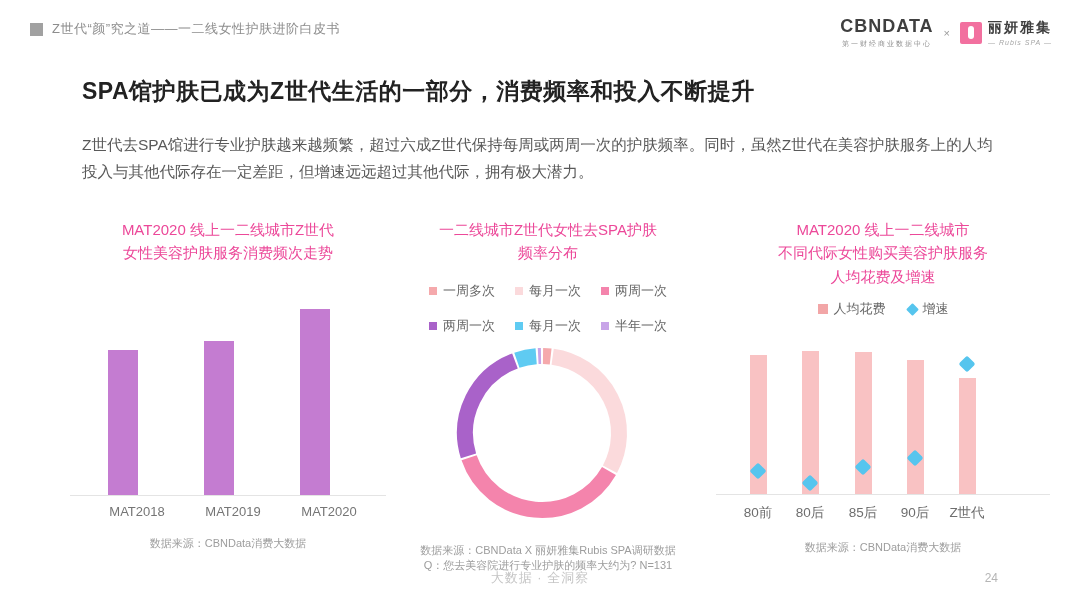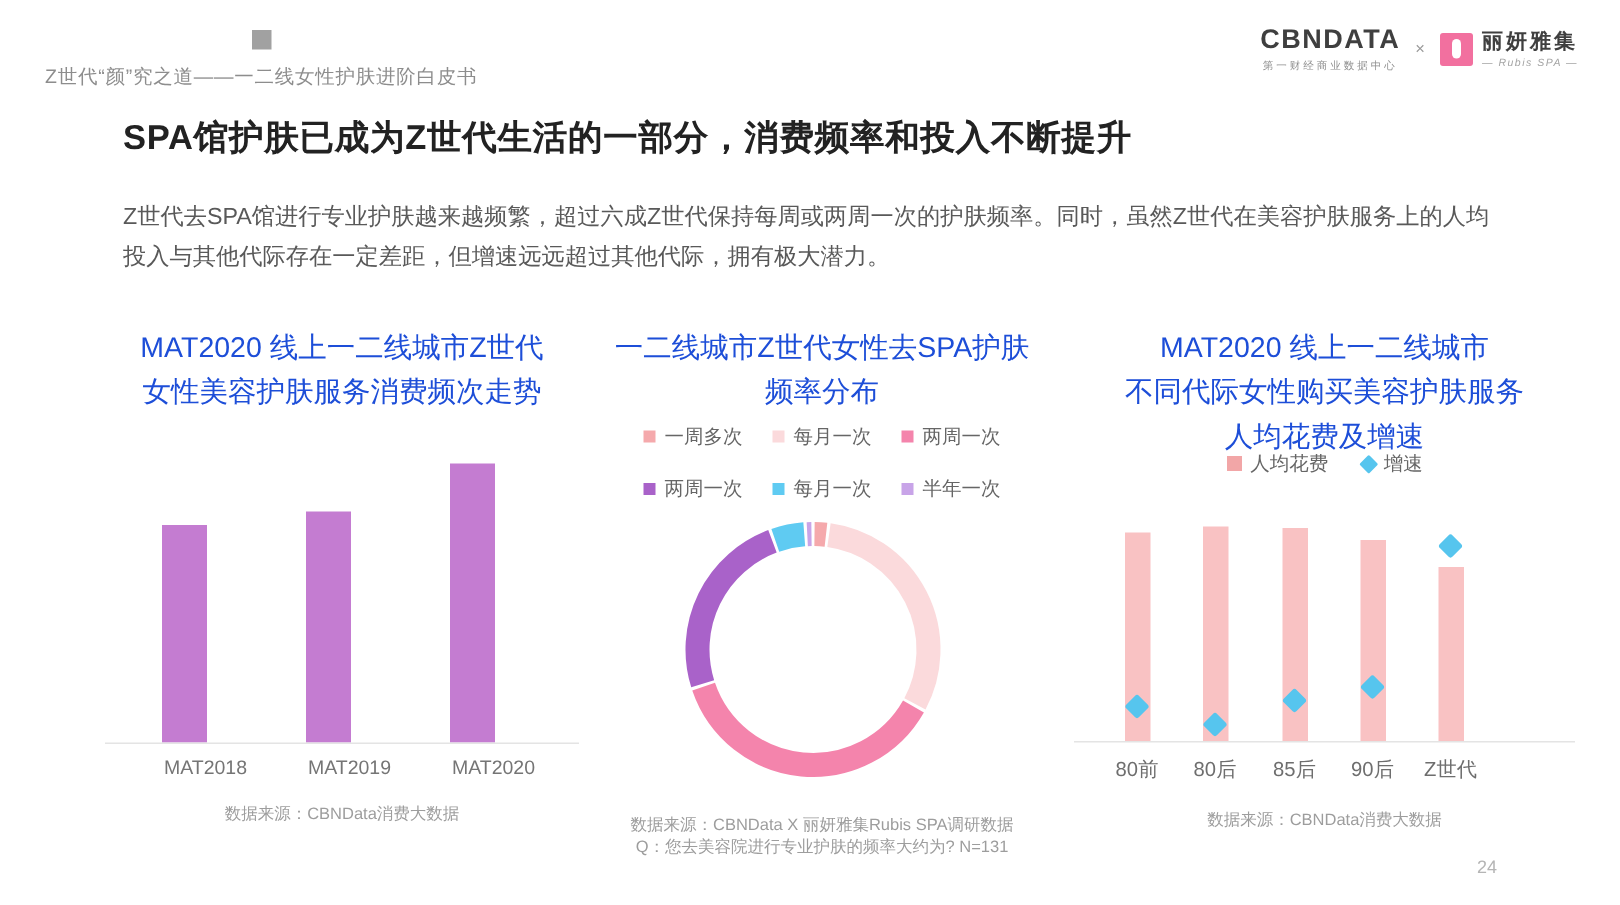--- a/index.html
+++ b/index.html
@@ -1,20 +1,20 @@
 <!DOCTYPE html>
 <html><head>
 <meta charset="utf-8">
 <style>
   html,body{margin:0;padding:0;background:#ffffff;}
   .slide{position:relative;width:1080px;height:603px;background:#ffffff;overflow:hidden;
          font-family:"Liberation Sans","DejaVu Sans",sans-serif;}
 
   
-  .header{position:absolute;left:30px;top:20px;display:flex;align-items:center;gap:9px;flex-direction:column;}
+  .header{position:absolute;left:30px;top:20px;display:flex;align-items:center;gap:9px;}
   .header-square{width:13px;height:13px;background:#A1A1A1;}
   .header-text{font-size:13px;color:#8D8D8D;letter-spacing:.5px;}
 
   
   .logo{position:absolute;right:28px;top:16px;display:flex;align-items:center;gap:10px;}
   .cbn{display:flex;flex-direction:column;align-items:center;}
   .cbn-name{font-size:18px;font-weight:bold;color:#3F3F3F;letter-spacing:1px;text-align:center;}
   .cbn-sub{font-size:7px;color:#8F8F8F;letter-spacing:2px;margin-top:2px;}
   .logo-x{font-size:11px;color:#9A9A9A;}
   .partner{display:flex;align-items:center;gap:6px;}
@@ -27,21 +27,21 @@
 
   
   .main-title{position:absolute;left:82px;top:76px;font-size:23px;font-weight:bold;color:#222222;letter-spacing:.5px;}
   .paragraph{position:absolute;left:82px;top:132px;width:918px;font-size:15.5px;color:#595959;line-height:1.72;}
 
   
   .col{position:absolute;top:218px;}
   #col1{left:70px;width:316px;height:370px;}
   #col2{left:393px;width:310px;height:370px;}
   #col3{left:716px;width:334px;height:370px;}
-  .chart-title{text-align:center;font-size:19px;color:#1d4ed8;line-height:1.55;}
+  .chart-title{text-align:center;font-size:15px;color:#ec4899;line-height:1.55;}
 
   
   .plot1{position:absolute;left:-9px;right:9px;top:91px;height:186px;
          display:flex;justify-content:center;align-items:flex-end;}
   .slot1{width:96px;height:100%;display:flex;justify-content:center;align-items:flex-end;}
   .bar1{width:30px;}
   .axis{position:absolute;left:0;right:0;height:1px;background:#E4E4E4;}
   #col1 .axis{top:277px;}
   .xlabels1{position:absolute;left:-9px;right:9px;top:286px;display:flex;justify-content:flex-end;}
   .xlab1{width:96px;text-align:center;font-size:13px;color:#757575;}
@@ -205,15 +205,16 @@
     <div class="xlabels3">
         <div class="xlab3" style="left: 14px;">80前</div>
         <div class="xlab3" style="left: 66px;">80后</div>
         <div class="xlab3" style="left: 119px;">85后</div>
         <div class="xlab3" style="left: 171px;">90后</div>
         <div class="xlab3" style="left: 223px;">Z世代</div>
       </div>
     <div class="source">数据来源：CBNData消费大数据</div>
   </section>
 
+  <div class="tagline">大数据 · 全洞察</div>
   <div class="pagenum">24</div>
 
 </div>
 
 </body></html>

